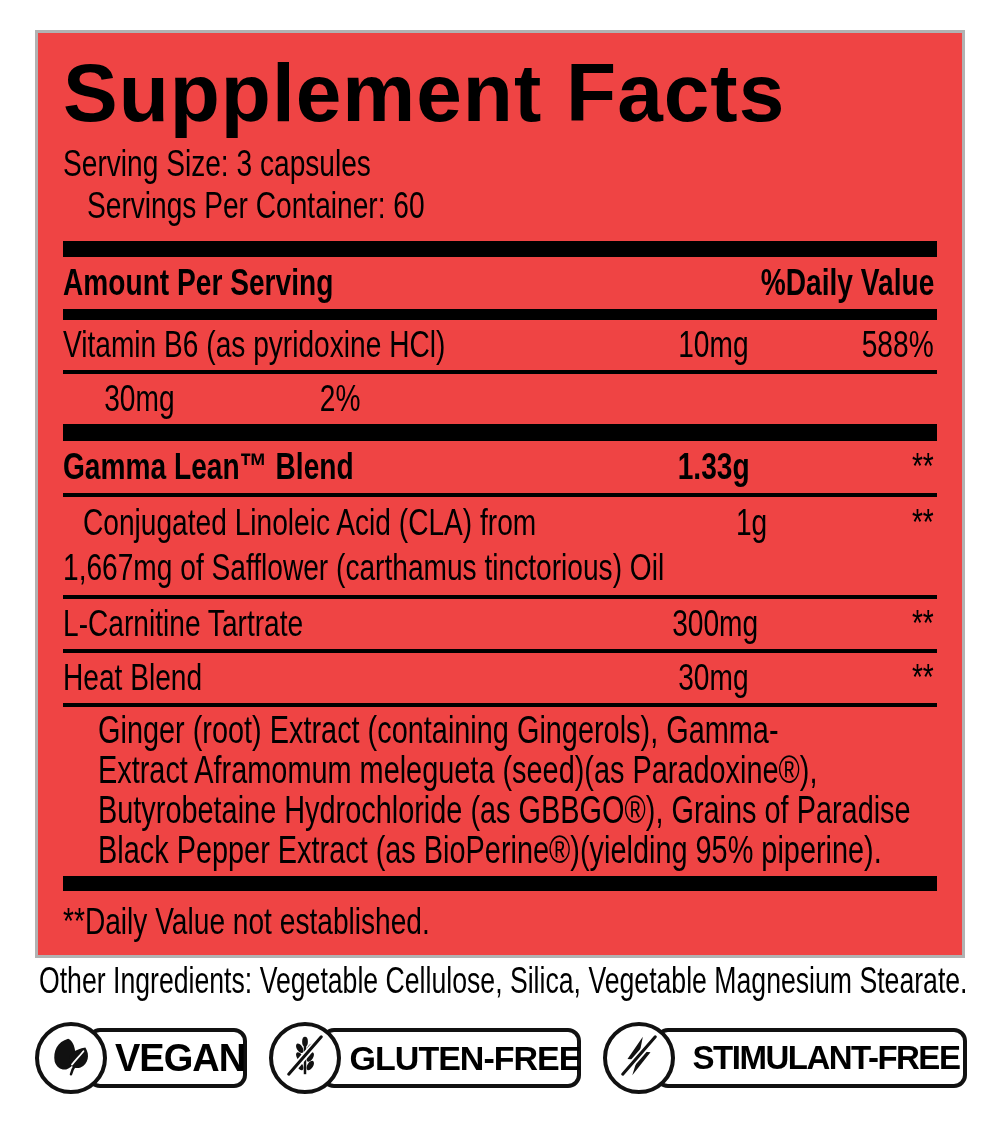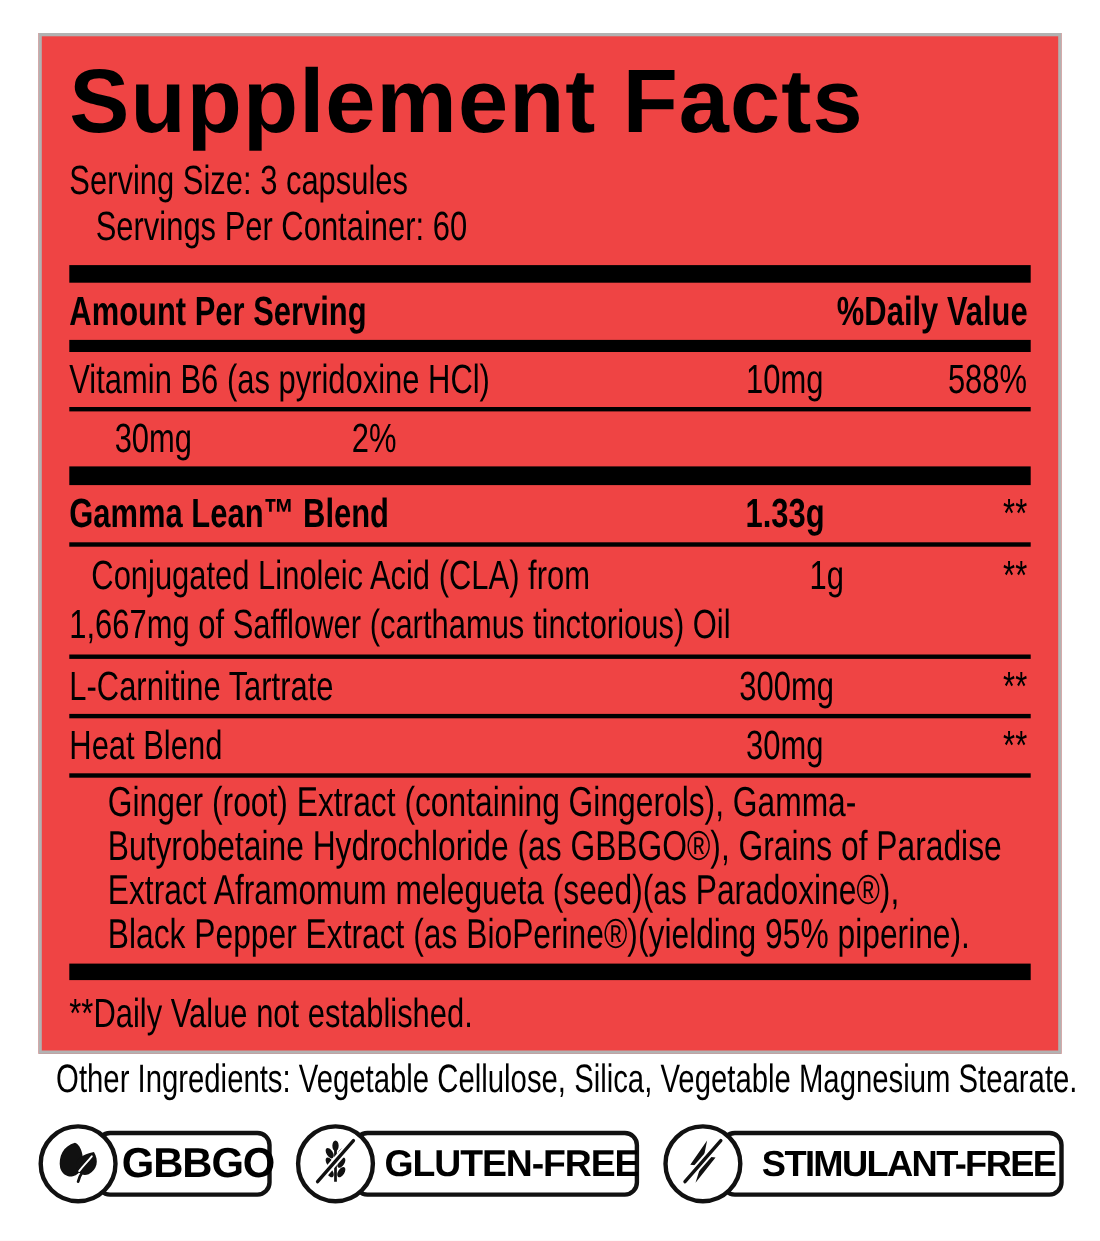--- a/index.html
+++ b/index.html
@@ -43,21 +43,21 @@
   .row-multi .amt{width:130px;text-align:right;flex-shrink:0;}
   .row-multi .dv{width:170px;text-align:right;flex-shrink:0;padding-right:3px;box-sizing:border-box;}
   .indent1{padding-left:20px;}
 
   .subpara{padding:3px 0 6px 35px;font-size:38px;line-height:40px;}
 
   .footnote{font-size:37px;line-height:50px;margin-top:6px;}
 
   
   .other{
-    position:absolute;left:51px;top:962px;width:930px;
+    position:absolute;left:39px;top:962px;width:930px;
     font-size:36px;line-height:38px;
   }
   .other .cx{transform:scaleX(0.74);}
 
   .badges{
     position:absolute;left:35px;top:1022px;width:930px;
     display:flex;align-items:center;
   }
   .badge{display:flex;align-items:center;height:72px;}
   .badge + .badge{margin-left:22px;}
@@ -138,22 +138,22 @@
   <div class="row">
     <div class="name"><span class="cx">Heat Blend</span></div>
     <div class="amt"><span class="cx cx-r">30mg</span></div>
     <div class="dv"><span class="cx cx-r">**</span></div>
   </div>
 
   <div class="rule"></div>
 
   <div class="subpara">
     <div><span class="cx">Ginger (root) Extract (containing Gingerols), Gamma-</span></div>
+    <div><span class="cx">Extract Aframomum melegueta (seed)(as Paradoxine®),</span></div>
     <div><span class="cx">Butyrobetaine Hydrochloride (as GBBGO®), Grains of Paradise</span></div>
-    <div><span class="cx">Extract Aframomum melegueta (seed)(as Paradoxine®),</span></div>
     <div><span class="cx">Black Pepper Extract (as BioPerine®)(yielding 95% piperine).</span></div>
   </div>
 
   <div class="bar bar-end"></div>
 
   <div class="footnote"><span class="cx">**Daily Value not established.</span></div>
 
 </div>
 
 <div class="other"><span class="cx">Other Ingredients: Vegetable Cellulose, Silica, Vegetable Magnesium Stearate.</span></div>
@@ -164,21 +164,21 @@
     <div class="badge-circle">
       <span>
         <svg width="46" height="46" viewBox="0 0 48 48">
           <path d="M21 6 C10 9 5 19 7 30 C9 36 14 39 19 38 C27 36 30 27 28 17 C27 11 24 7 21 6 Z" fill="#111"></path>
           <path d="M39 15 C44 23 42 32 34 36 C28 38 23 35 22 29 C21 22 28 17 39 15 Z" fill="#111"></path>
           <path d="M24 43 C26 35 31 29 38 23" stroke="#111" stroke-width="2.6" fill="none" stroke-linecap="round"></path>
           <path d="M25 33 C29 28 33 24 37 19" stroke="#fff" stroke-width="1.8" fill="none" stroke-linecap="round"></path>
         </svg>
       </span>
     </div>
-    <div class="badge-rect rect-vegan">GBBGO</div>
+    <div class="badge-rect rect-vegan">VEGAN</div>
   </div>
 
   <div class="badge">
     <div class="badge-circle">
       <span>
         <svg width="46" height="46" viewBox="0 0 48 48">
           <line x1="24" y1="8" x2="24" y2="43" stroke="#111" stroke-width="2.6"></line>
           <ellipse cx="24" cy="9" rx="3" ry="5" fill="#111"></ellipse>
           <ellipse cx="18.5" cy="16" rx="3" ry="5.5" fill="#111" transform="rotate(-32 18.5 16)"></ellipse>
           <ellipse cx="29.5" cy="16" rx="3" ry="5.5" fill="#111" transform="rotate(32 29.5 16)"></ellipse>

